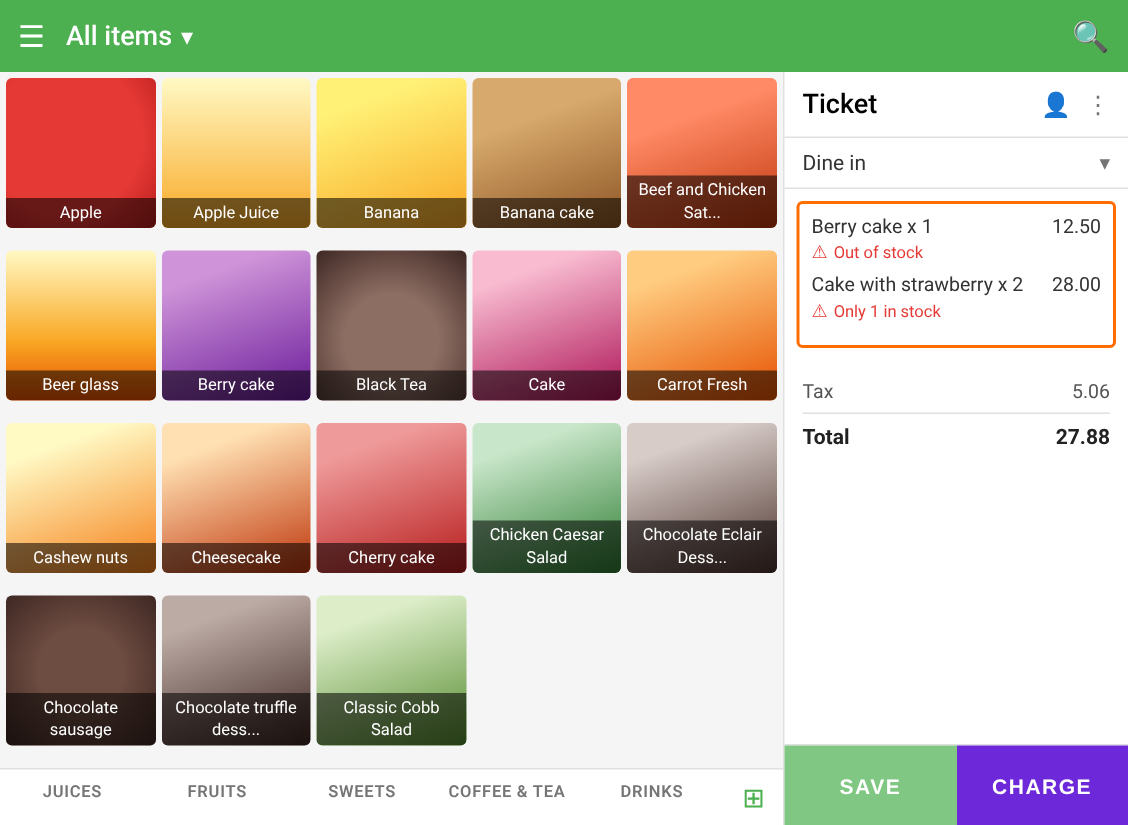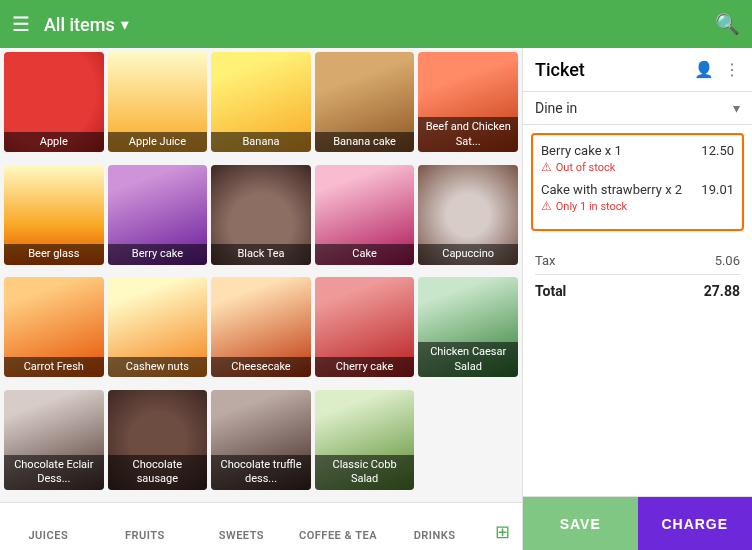--- a/index.html
+++ b/index.html
@@ -74,24 +74,24 @@
     .img-cherry-cake { background: linear-gradient(160deg, #ef9a9a 20%, #b71c1c 100%); }
     .img-chicken-caesar { background: linear-gradient(160deg, #c8e6c9 20%, #2e7d32 100%); }
     .img-choco-eclair { background: linear-gradient(160deg, #d7ccc8 20%, #4e342e 100%); }
     .img-choco-sausage { background: radial-gradient(circle at 50% 50%, #6d4c41 40%, #3e2723 100%); }
     .img-choco-truffle { background: linear-gradient(160deg, #bcaaa4 20%, #3e2723 100%); }
     .img-classic-cobb { background: linear-gradient(160deg, #dcedc8 20%, #558b2f 100%); }
 
     
     .category-tabs {
       display: flex;
-      align-items: flex-end;
+      align-items: flex-start;
       background: white;
       border-top: 1px solid #e0e0e0;
-      height: 48px;
+      height: 38px;
       flex-shrink: 0;
     }
     .cat-tab {
       flex: 1;
       text-align: center;
       font-size: 11px;
       font-weight: 600;
       color: #757575;
       cursor: pointer;
       padding: 8px 0;
@@ -209,23 +209,20 @@
         </div>
         <div class="grid-item img-berry-cake">
           <div class="grid-item-label">Berry cake</div>
         </div>
         <div class="grid-item img-black-tea">
           <div class="grid-item-label">Black Tea</div>
         </div>
         <div class="grid-item img-cake">
           <div class="grid-item-label">Cake</div>
         </div>
-        <div class="grid-item img-capuccino">
-          <div class="grid-item-label">Capuccino</div>
-        </div>
         <div class="grid-item img-carrot">
           <div class="grid-item-label">Carrot Fresh</div>
         </div>
         <div class="grid-item img-cashew">
           <div class="grid-item-label">Cashew nuts</div>
         </div>
         <div class="grid-item img-cheesecake">
           <div class="grid-item-label">Cheesecake</div>
         </div>
         <div class="grid-item img-cherry-cake">
@@ -279,21 +276,21 @@
           <span>12.50</span>
         </div>
         <div class="ticket-item-warning">
           <span class="warn-icon">⚠</span>
           <span>Out of stock</span>
         </div>
       </div>
       <div class="ticket-item">
         <div class="ticket-item-row">
           <span>Cake with strawberry x 2</span>
-          <span>19.01</span>
+          <span>28.00</span>
         </div>
         <div class="ticket-item-warning">
           <span class="warn-icon">⚠</span>
           <span>Only 1 in stock</span>
         </div>
       </div>
     </div>
 
     <div class="ticket-totals">
       <div class="ticket-tax-row">

